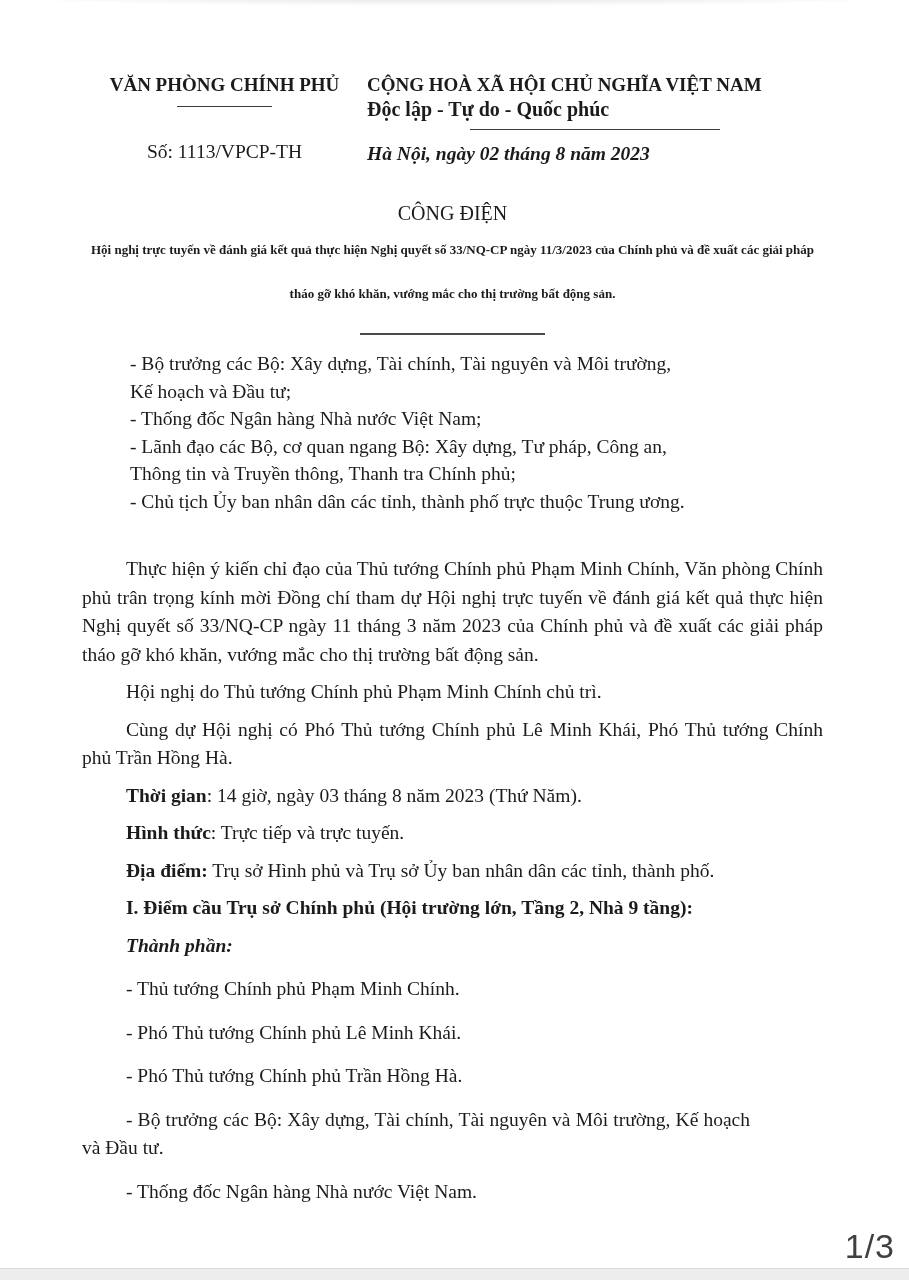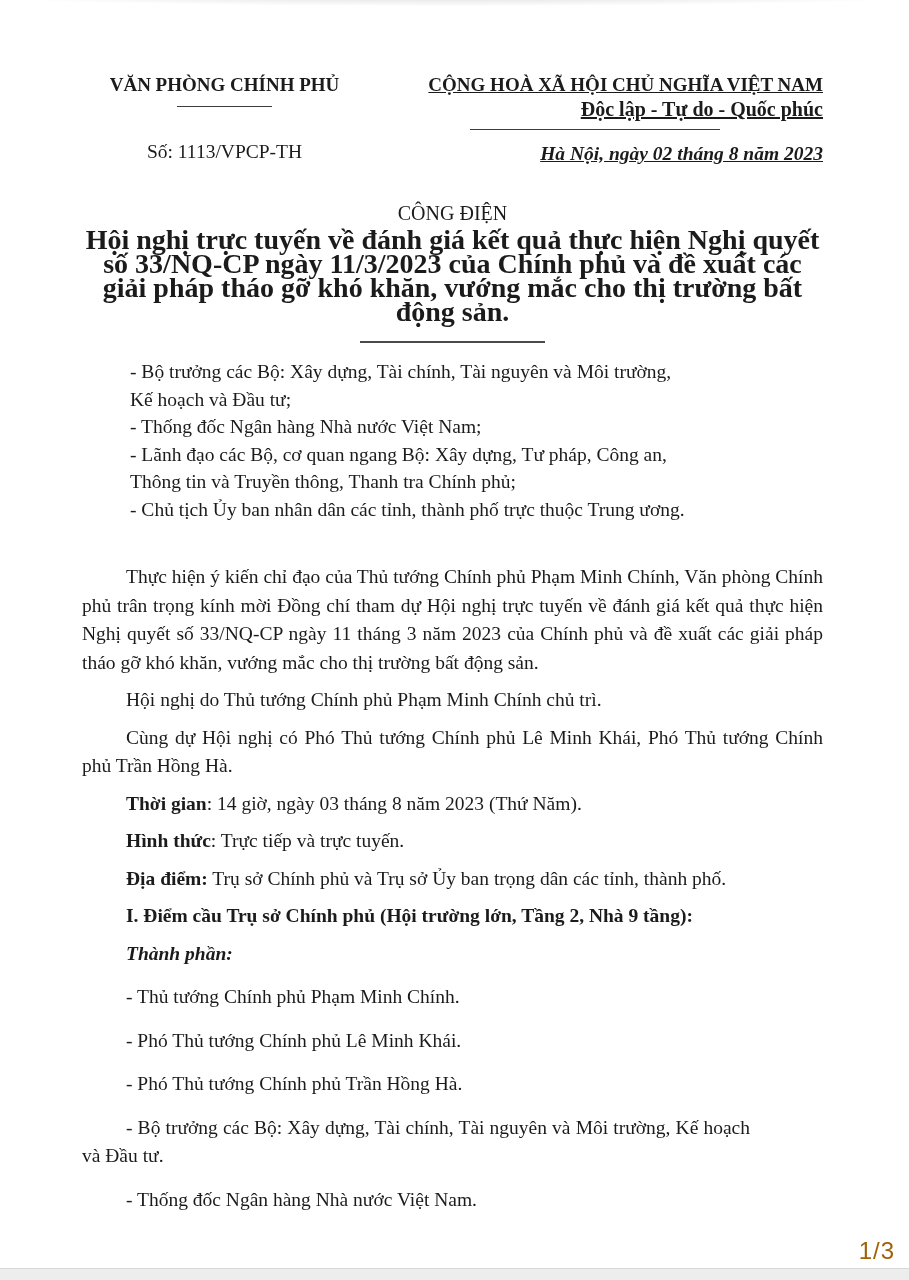--- a/index.html
+++ b/index.html
@@ -23,34 +23,34 @@
     pointer-events: none;
   }
   .doc {
     position: relative;
     padding: 74px 86px 0 82px; 
   }
 
   
   .hdr { display: flex; align-items: flex-start; }
   .hdr-left  { width: 285px; text-align: center; }
-  .hdr-right { flex: 1; text-align: right; text-decoration: underline; }
+  .hdr-right { flex: 1; text-align: left; }
   .org-name, .national-title {
     font-weight: bold; font-size: 19px; line-height: 22px; white-space: nowrap;
   }
   .motto { font-weight: bold; font-size: 20px; line-height: 22px; margin-top: 2px; }
   .rule-sm { width: 95px;  border: 0; border-top: 1.6px solid #3c3c3c; margin: 10px auto 0; }
   .rule-md { width: 250px; border: 0; border-top: 1.6px solid #3c3c3c; margin: 9px auto 0; }
   .doc-number { font-size: 19.5px; margin-top: 34px; }
   .place-date { font-style: italic; font-weight: bold; font-size: 19.5px; margin-top: 13px; }
 
   
   .title-block { margin-top: 33px; text-align: center; }
   .doc-type { font-weight: normal; font-size: 20px; line-height: 30px; }
-  .doc-subject { font-weight: bold; font-size: 28px; line-height: 24px; margin: 0 2px; }
+  .doc-subject { font-weight: bold; font-size: 13px; line-height: 44px; margin: 0 2px; }
   .rule-title { width: 185px; border: 0; border-top: 2.2px solid #4a4a4a; margin: 17px auto 0; }
 
   
   .recipients-heading { margin-top: 30px; text-align: center; font-weight: bold; font-size: 20px; }
   .recipients-heading .verb { font-style: italic; }
   .recipients { margin: 15px 0 0 48px; max-width: 612px; }
   .recipients p {
     margin: 0; font-size: 19.5px; line-height: 27.5px;
     white-space: pre-line;
   }
@@ -65,22 +65,22 @@
   .section-heading { font-weight: bold; }
   .participants-heading { font-weight: bold; font-style: italic; }
   .participants { max-width: 668px; }
   .participants .para { margin-top: 15px; }
 
   
   .page-indicator {
     position: absolute;
     right: 14px; bottom: 17px;
     font-family: "Liberation Sans", "DejaVu Sans", sans-serif;
-    font-size: 24px; line-height: 1;
-    color: #a16207; letter-spacing: 1px; text-align: center;
+    font-size: 34px; line-height: 1;
+    color: #404040; letter-spacing: 1px; text-align: center;
   }
   .next-page-strip {
     position: absolute;
     left: 0; right: 0; bottom: 0;
     height: 11px;
     background: #ededed;
     border-top: 1px solid #d8d8d8;
   }
 </style>
 </head>
@@ -120,21 +120,21 @@
   </div>
 
   <p class="para first">Thực hiện ý kiến chỉ đạo của Thủ tướng Chính phủ Phạm Minh Chính, Văn phòng Chính phủ trân trọng kính mời Đồng chí tham dự Hội nghị trực tuyến về đánh giá kết quả thực hiện Nghị quyết số 33/NQ-CP ngày 11 tháng 3 năm 2023 của Chính phủ và đề xuất các giải pháp tháo gỡ khó khăn, vướng mắc cho thị trường bất động sản.</p>
   <p class="para">Hội nghị do Thủ tướng Chính phủ Phạm Minh Chính chủ trì.</p>
   <p class="para">Cùng dự Hội nghị có Phó Thủ tướng Chính phủ Lê Minh Khái, Phó Thủ tướng Chính phủ Trần Hồng Hà.</p>
 
   <p class="para"><span class="meta-label">Thời gian</span><span>: 14 giờ, ngày 03 tháng 8 năm 2023 (Thứ Năm).</span></p>
 
   <p class="para"><span class="meta-label">Hình thức</span><span>: Trực tiếp và trực tuyến.</span></p>
 
-  <p class="para"><span class="meta-label">Địa điểm:</span><span> Trụ sở Chính phủ và Trụ sở Ủy ban trọng dân các tỉnh, thành phố.</span></p>
+  <p class="para"><span class="meta-label">Địa điểm:</span><span> Trụ sở Hình phủ và Trụ sở Ủy ban nhân dân các tỉnh, thành phố.</span></p>
 
   <p class="para section-heading">I. Điểm cầu Trụ sở Chính phủ (Hội trường lớn, Tầng 2, Nhà 9 tầng):</p>
   <p class="para participants-heading">Thành phần:</p>
 
   <div class="participants">
     <p class="para">- Thủ tướng Chính phủ Phạm Minh Chính.</p>
     <p class="para">- Phó Thủ tướng Chính phủ Lê Minh Khái.</p>
     <p class="para">- Phó Thủ tướng Chính phủ Trần Hồng Hà.</p>
     <p class="para">- Bộ trưởng các Bộ: Xây dựng, Tài chính, Tài nguyên và Môi trường, Kế hoạch và Đầu tư.</p>
     <p class="para">- Thống đốc Ngân hàng Nhà nước Việt Nam.</p>

